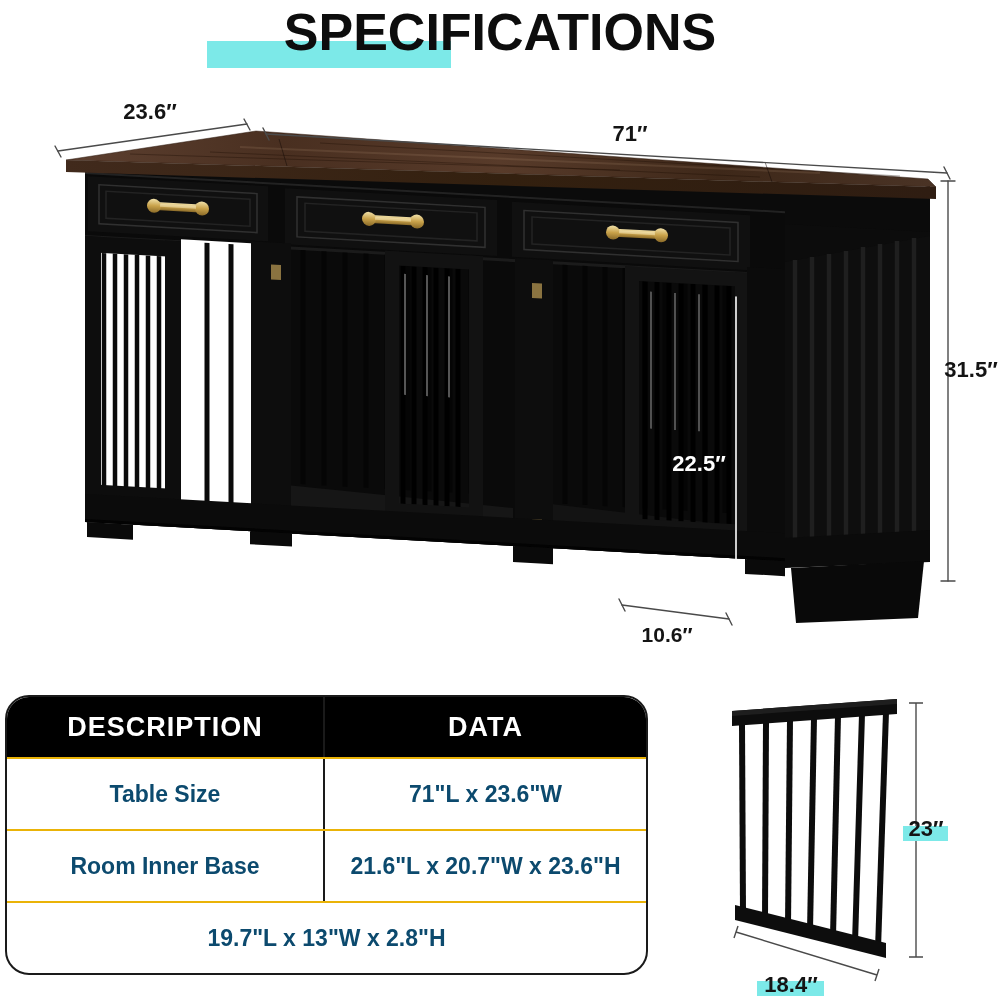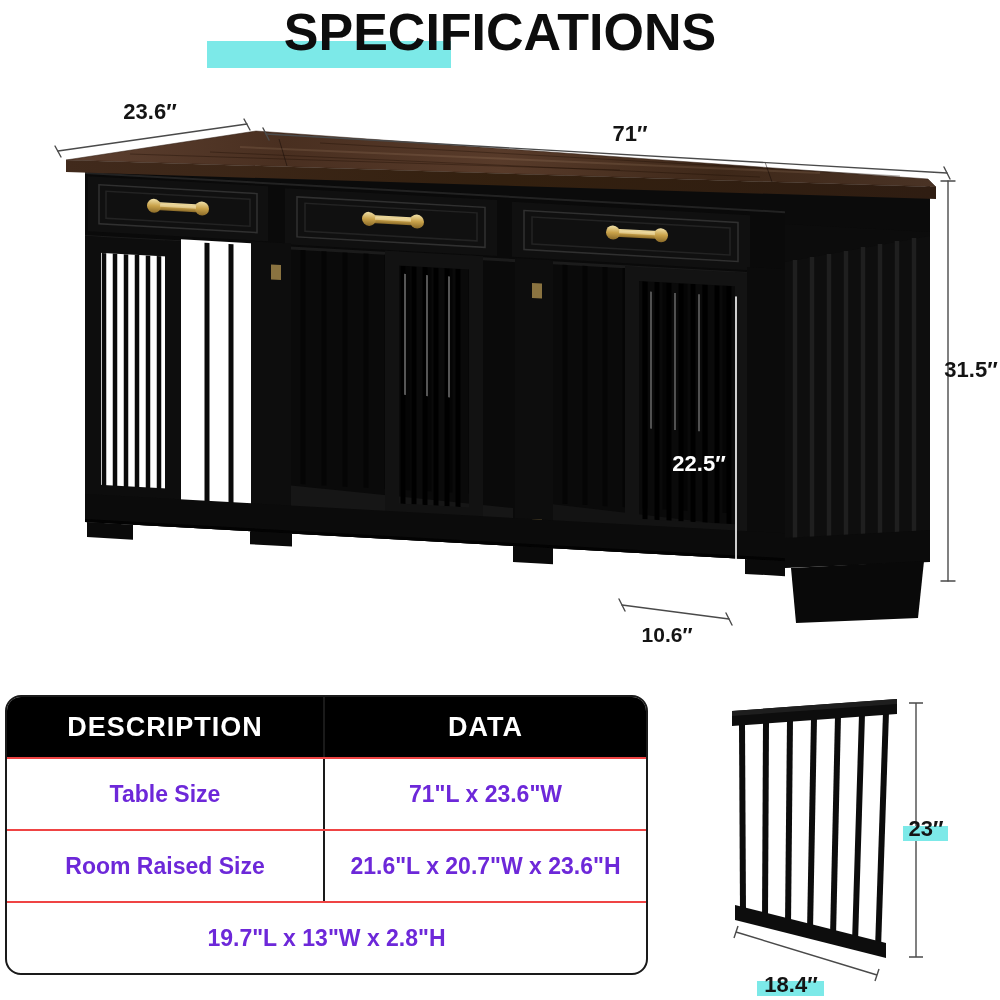--- a/index.html
+++ b/index.html
@@ -10,26 +10,26 @@
                    background:#7CE9E8;z-index:1;}
   h1.page-title{position:absolute;left:0;right:0;top:2px;margin:0;text-align:center;
                 font-size:52px;font-weight:800;letter-spacing:0px;color:#0d0d0d;z-index:2;}
   
   svg.diagram{position:absolute;left:0;top:0;z-index:1;}
   .dim{font-family:"Liberation Sans",sans-serif;font-size:22px;font-weight:bold;fill:#141414;}
   .dim-sm{font-size:21px;}
   .dim-white{fill:#ffffff;}
   
   .spec-table{position:absolute;left:5px;top:695px;width:639px;height:276px;
-              border:2px solid #1a1a1a;border-radius:16px;overflow:hidden;background:#fff;
+              border:2px solid #1a1a1a;border-radius:24px;overflow:hidden;background:#fff;
               display:flex;flex-direction:column;z-index:2;}
   .spec-table .thead{display:flex;background:#000;color:#fff;height:60px;flex:none;}
   .spec-table .th{display:flex;align-items:center;justify-content:center;
                   font-size:27px;font-weight:bold;letter-spacing:1px;}
-  .spec-table .trow{display:flex;border-top:2px solid #ef4444;flex:1;color:#6d28d9;}
+  .spec-table .trow{display:flex;border-top:2px solid #eab308;flex:1;color:#0c4a6e;}
   .spec-table .td{display:flex;align-items:center;justify-content:center;
                   font-size:23px;font-weight:bold;}
   .spec-table .c1{width:316px;border-right:2px solid #1a1a1a;flex:none;}
   .spec-table .c2{flex:1;}
 </style>
 </head>
 <body>
 
 <div class="canvas">
 
@@ -240,21 +240,21 @@
   <div class="spec-table">
     <div class="thead">
       <div class="th c1">DESCRIPTION</div>
       <div class="th c2">DATA</div>
     </div>
     <div class="trow">
       <div class="td c1">Table Size</div>
       <div class="td c2">71"L x 23.6"W</div>
     </div>
     <div class="trow">
-      <div class="td c1">Room Raised Size</div>
+      <div class="td c1">Room Inner Base</div>
       <div class="td c2">21.6"L x 20.7"W x 23.6"H</div>
     </div>
     <div class="trow">
       <div class="td c2">19.7"L x 13"W x 2.8"H</div>
     </div>
   </div>
 
 </div>
 
 </body></html>

